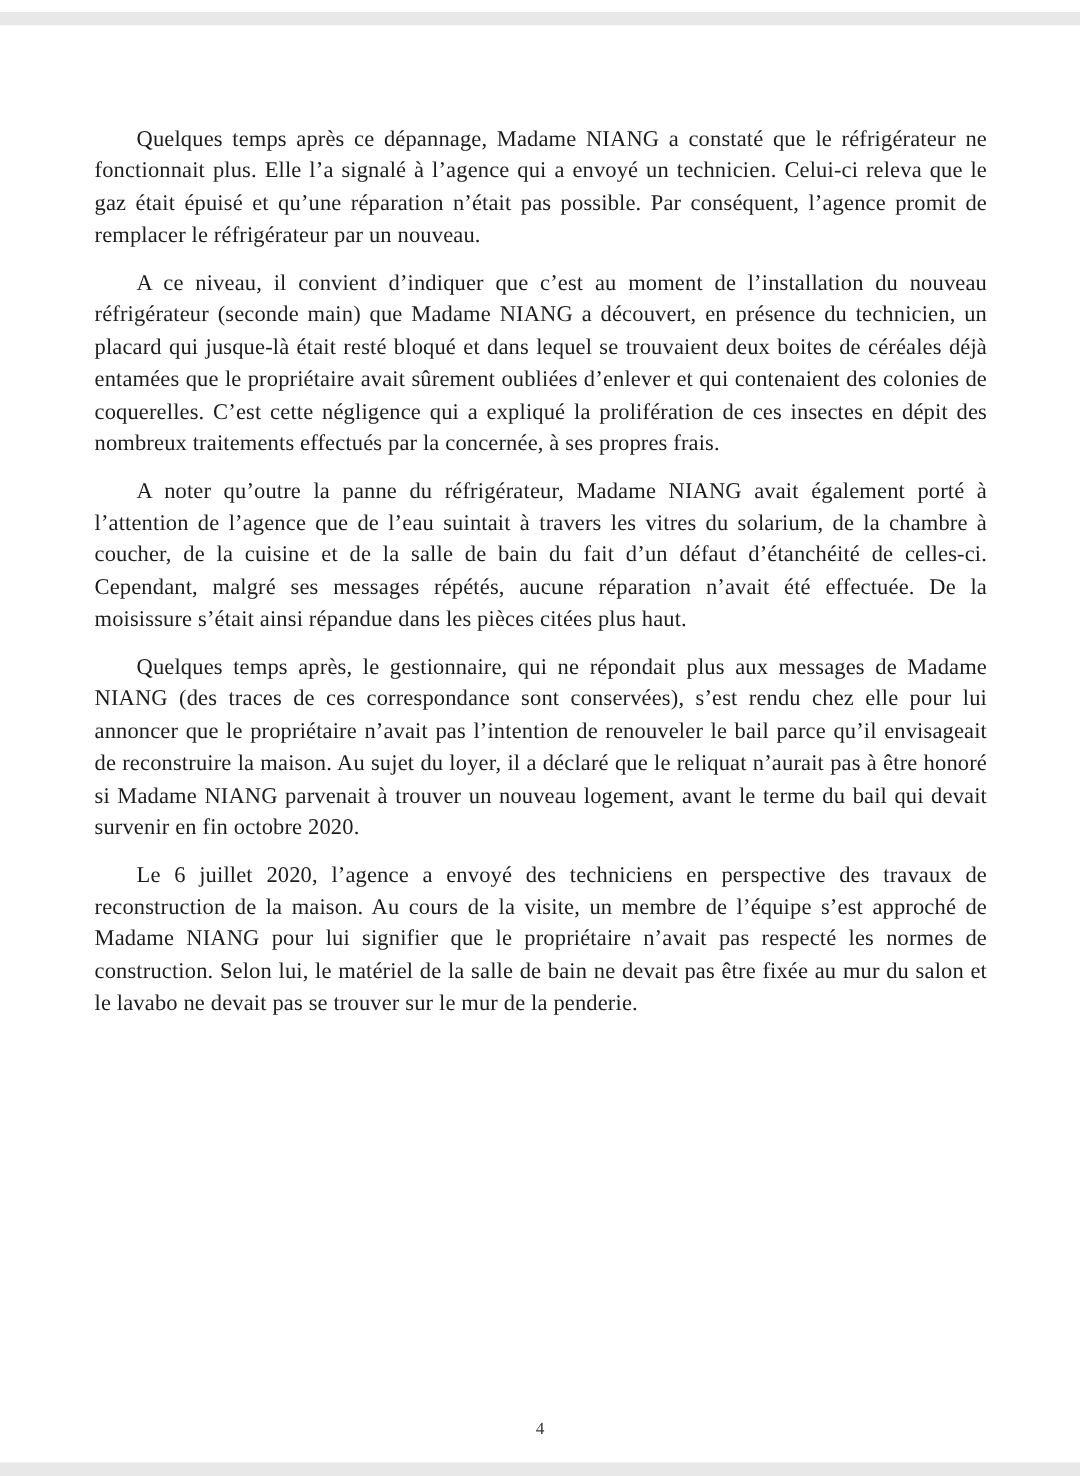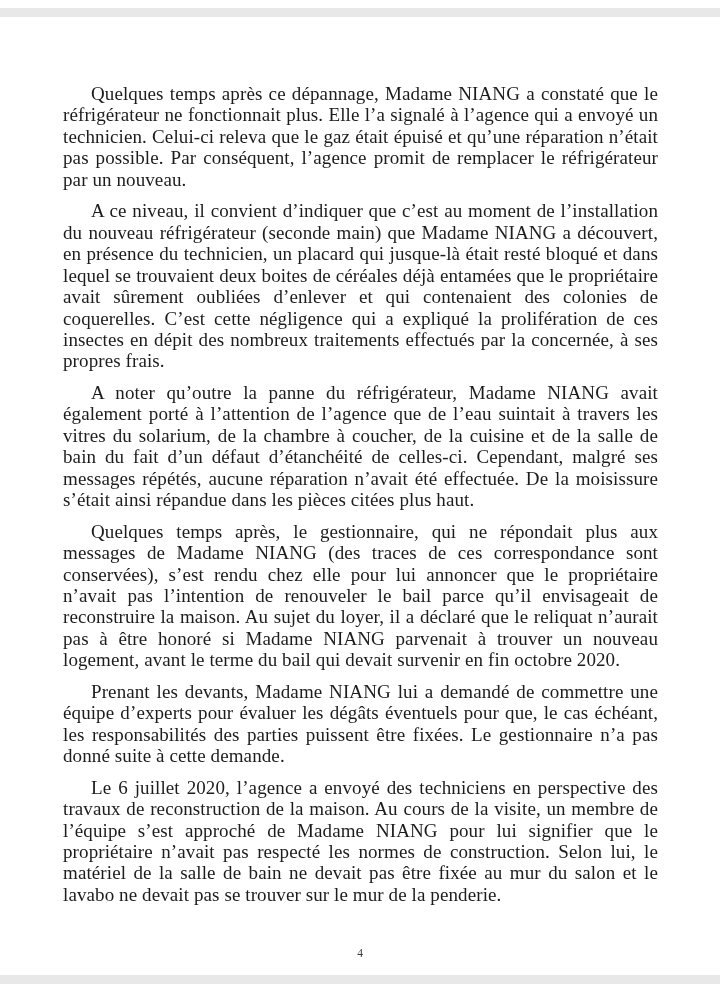--- a/index.html
+++ b/index.html
@@ -33,21 +33,21 @@
     background: #ffffff;
   }
   .page-body {
     position: absolute;
     top: 66px;       
     left: 63px;
     width: 595px;
     color: #1c1c1c;
   }
   .page-body p {
-    font-size: 19px;
+    font-size: 15px;
     line-height: 21.45px;
     text-align: justify;
     text-indent: 28px;
     margin-bottom: 10px;
     letter-spacing: 0.1px;
   }
   .page-footer {
     position: absolute;
     top: 930px;      
     left: 0;
@@ -62,20 +62,19 @@
 
 <div class="viewer">
   <div class="separator separator-top"></div>
 
   <div class="page">
     <div class="page-body">
       <p>Quelques temps après ce dépannage, Madame NIANG a constaté que le réfrigérateur ne fonctionnait plus. Elle l’a signalé à l’agence qui a envoyé un technicien. Celui-ci releva que le gaz était épuisé et qu’une réparation n’était pas possible. Par conséquent, l’agence promit de remplacer le réfrigérateur par un nouveau.</p>
       <p>A ce niveau, il convient d’indiquer que c’est au moment de l’installation du nouveau réfrigérateur (seconde main) que Madame NIANG a découvert, en présence du technicien, un placard qui jusque-là était resté bloqué et dans lequel se trouvaient deux boites de céréales déjà entamées que le propriétaire avait sûrement oubliées d’enlever et qui contenaient des colonies de coquerelles. C’est cette négligence qui a expliqué la prolifération de ces insectes en dépit des nombreux traitements effectués par la concernée, à ses propres frais.</p>
       <p>A noter qu’outre la panne du réfrigérateur, Madame NIANG avait également porté à l’attention de l’agence que de l’eau suintait à travers les vitres du solarium, de la chambre à coucher, de la cuisine et de la salle de bain du fait d’un défaut d’étanchéité de celles-ci. Cependant, malgré ses messages répétés, aucune réparation n’avait été effectuée. De la moisissure s’était ainsi répandue dans les pièces citées plus haut.</p>
       <p>Quelques temps après, le gestionnaire, qui ne répondait plus aux messages de Madame NIANG (des traces de ces correspondance sont conservées), s’est rendu chez elle pour lui annoncer que le propriétaire n’avait pas l’intention de renouveler le bail parce qu’il envisageait de reconstruire la maison. Au sujet du loyer, il a déclaré que le reliquat n’aurait pas à être honoré si Madame NIANG parvenait à trouver un nouveau logement, avant le terme du bail qui devait survenir en fin octobre 2020.</p>
-      <p>Prenant les devants, Madame NIANG lui a demandé de commettre une équipe d’experts pour évaluer les dégâts éventuels pour que, le cas échéant, les responsabilités des parties puissent être fixées. Le gestionnaire n’a pas donné suite à cette demande.</p>
       <p>Le 6 juillet 2020, l’agence a envoyé des techniciens en perspective des travaux de reconstruction de la maison. Au cours de la visite, un membre de l’équipe s’est approché de Madame NIANG pour lui signifier que le propriétaire n’avait pas respecté les normes de construction. Selon lui, le matériel de la salle de bain ne devait pas être fixée au mur du salon et le lavabo ne devait pas se trouver sur le mur de la penderie.</p>
     </div>
     <div class="page-footer">4</div>
   </div>
 
   <div class="separator separator-bottom"></div>
 </div>
 
 </body></html>

